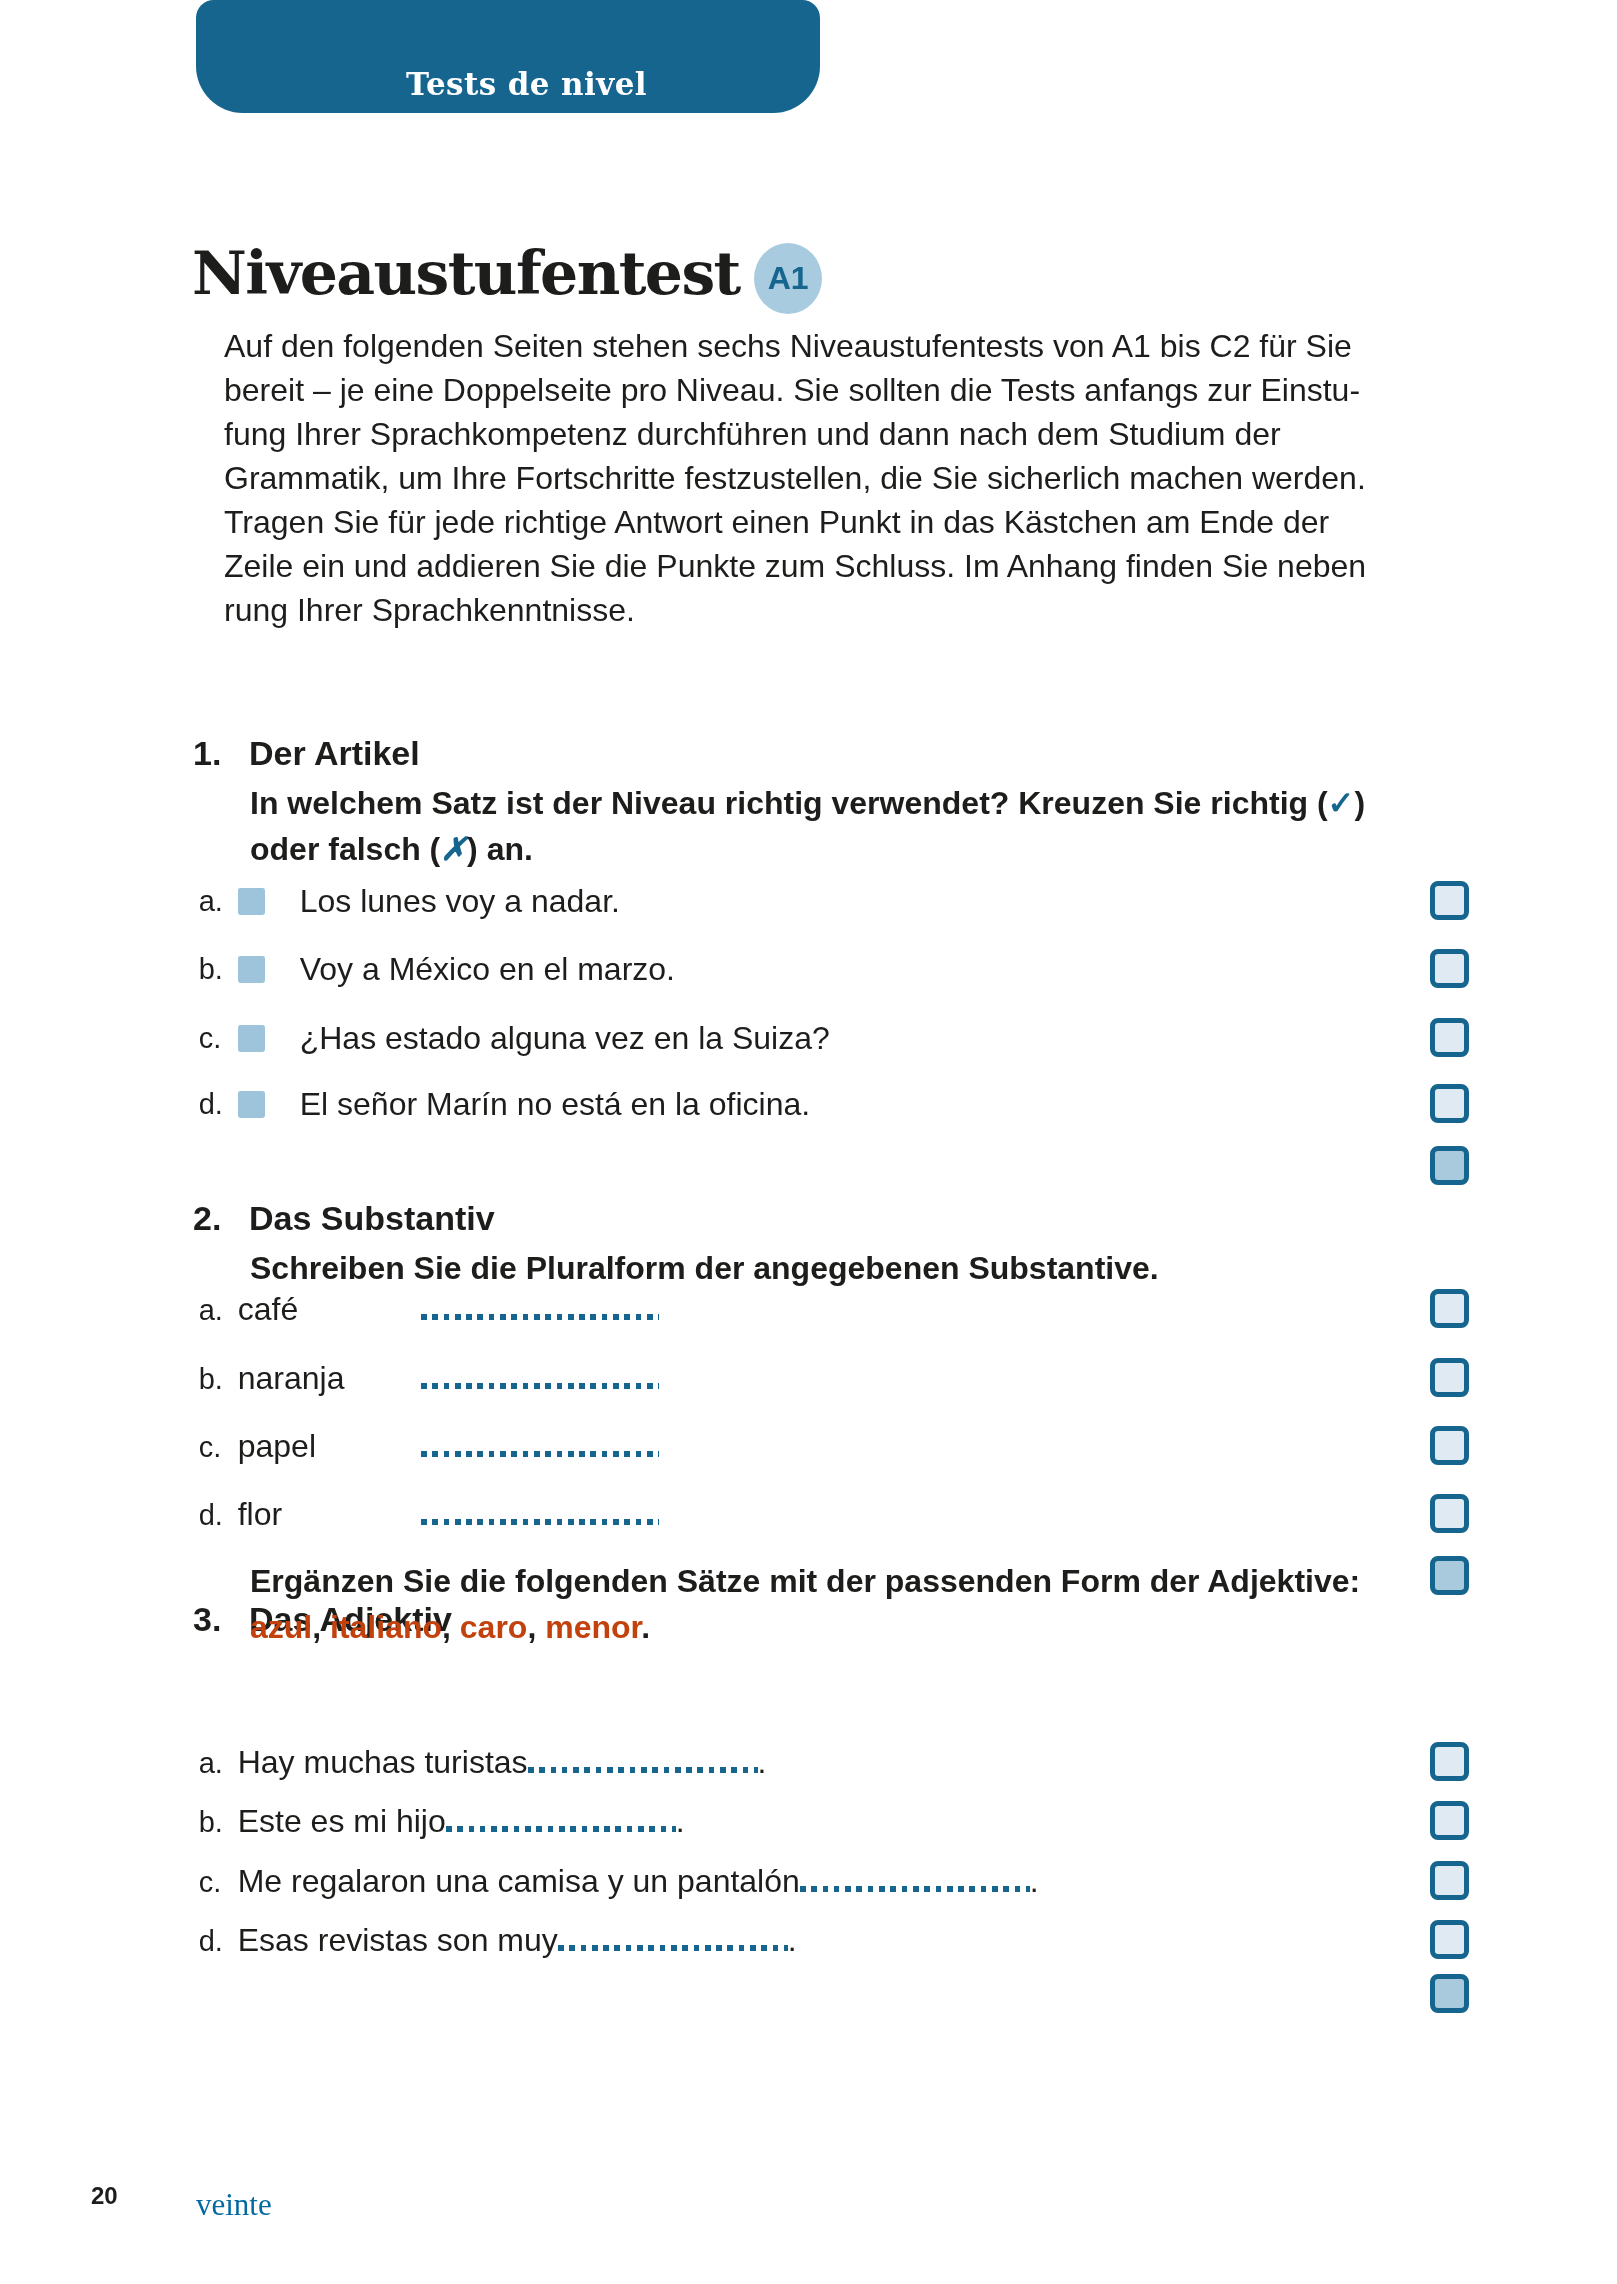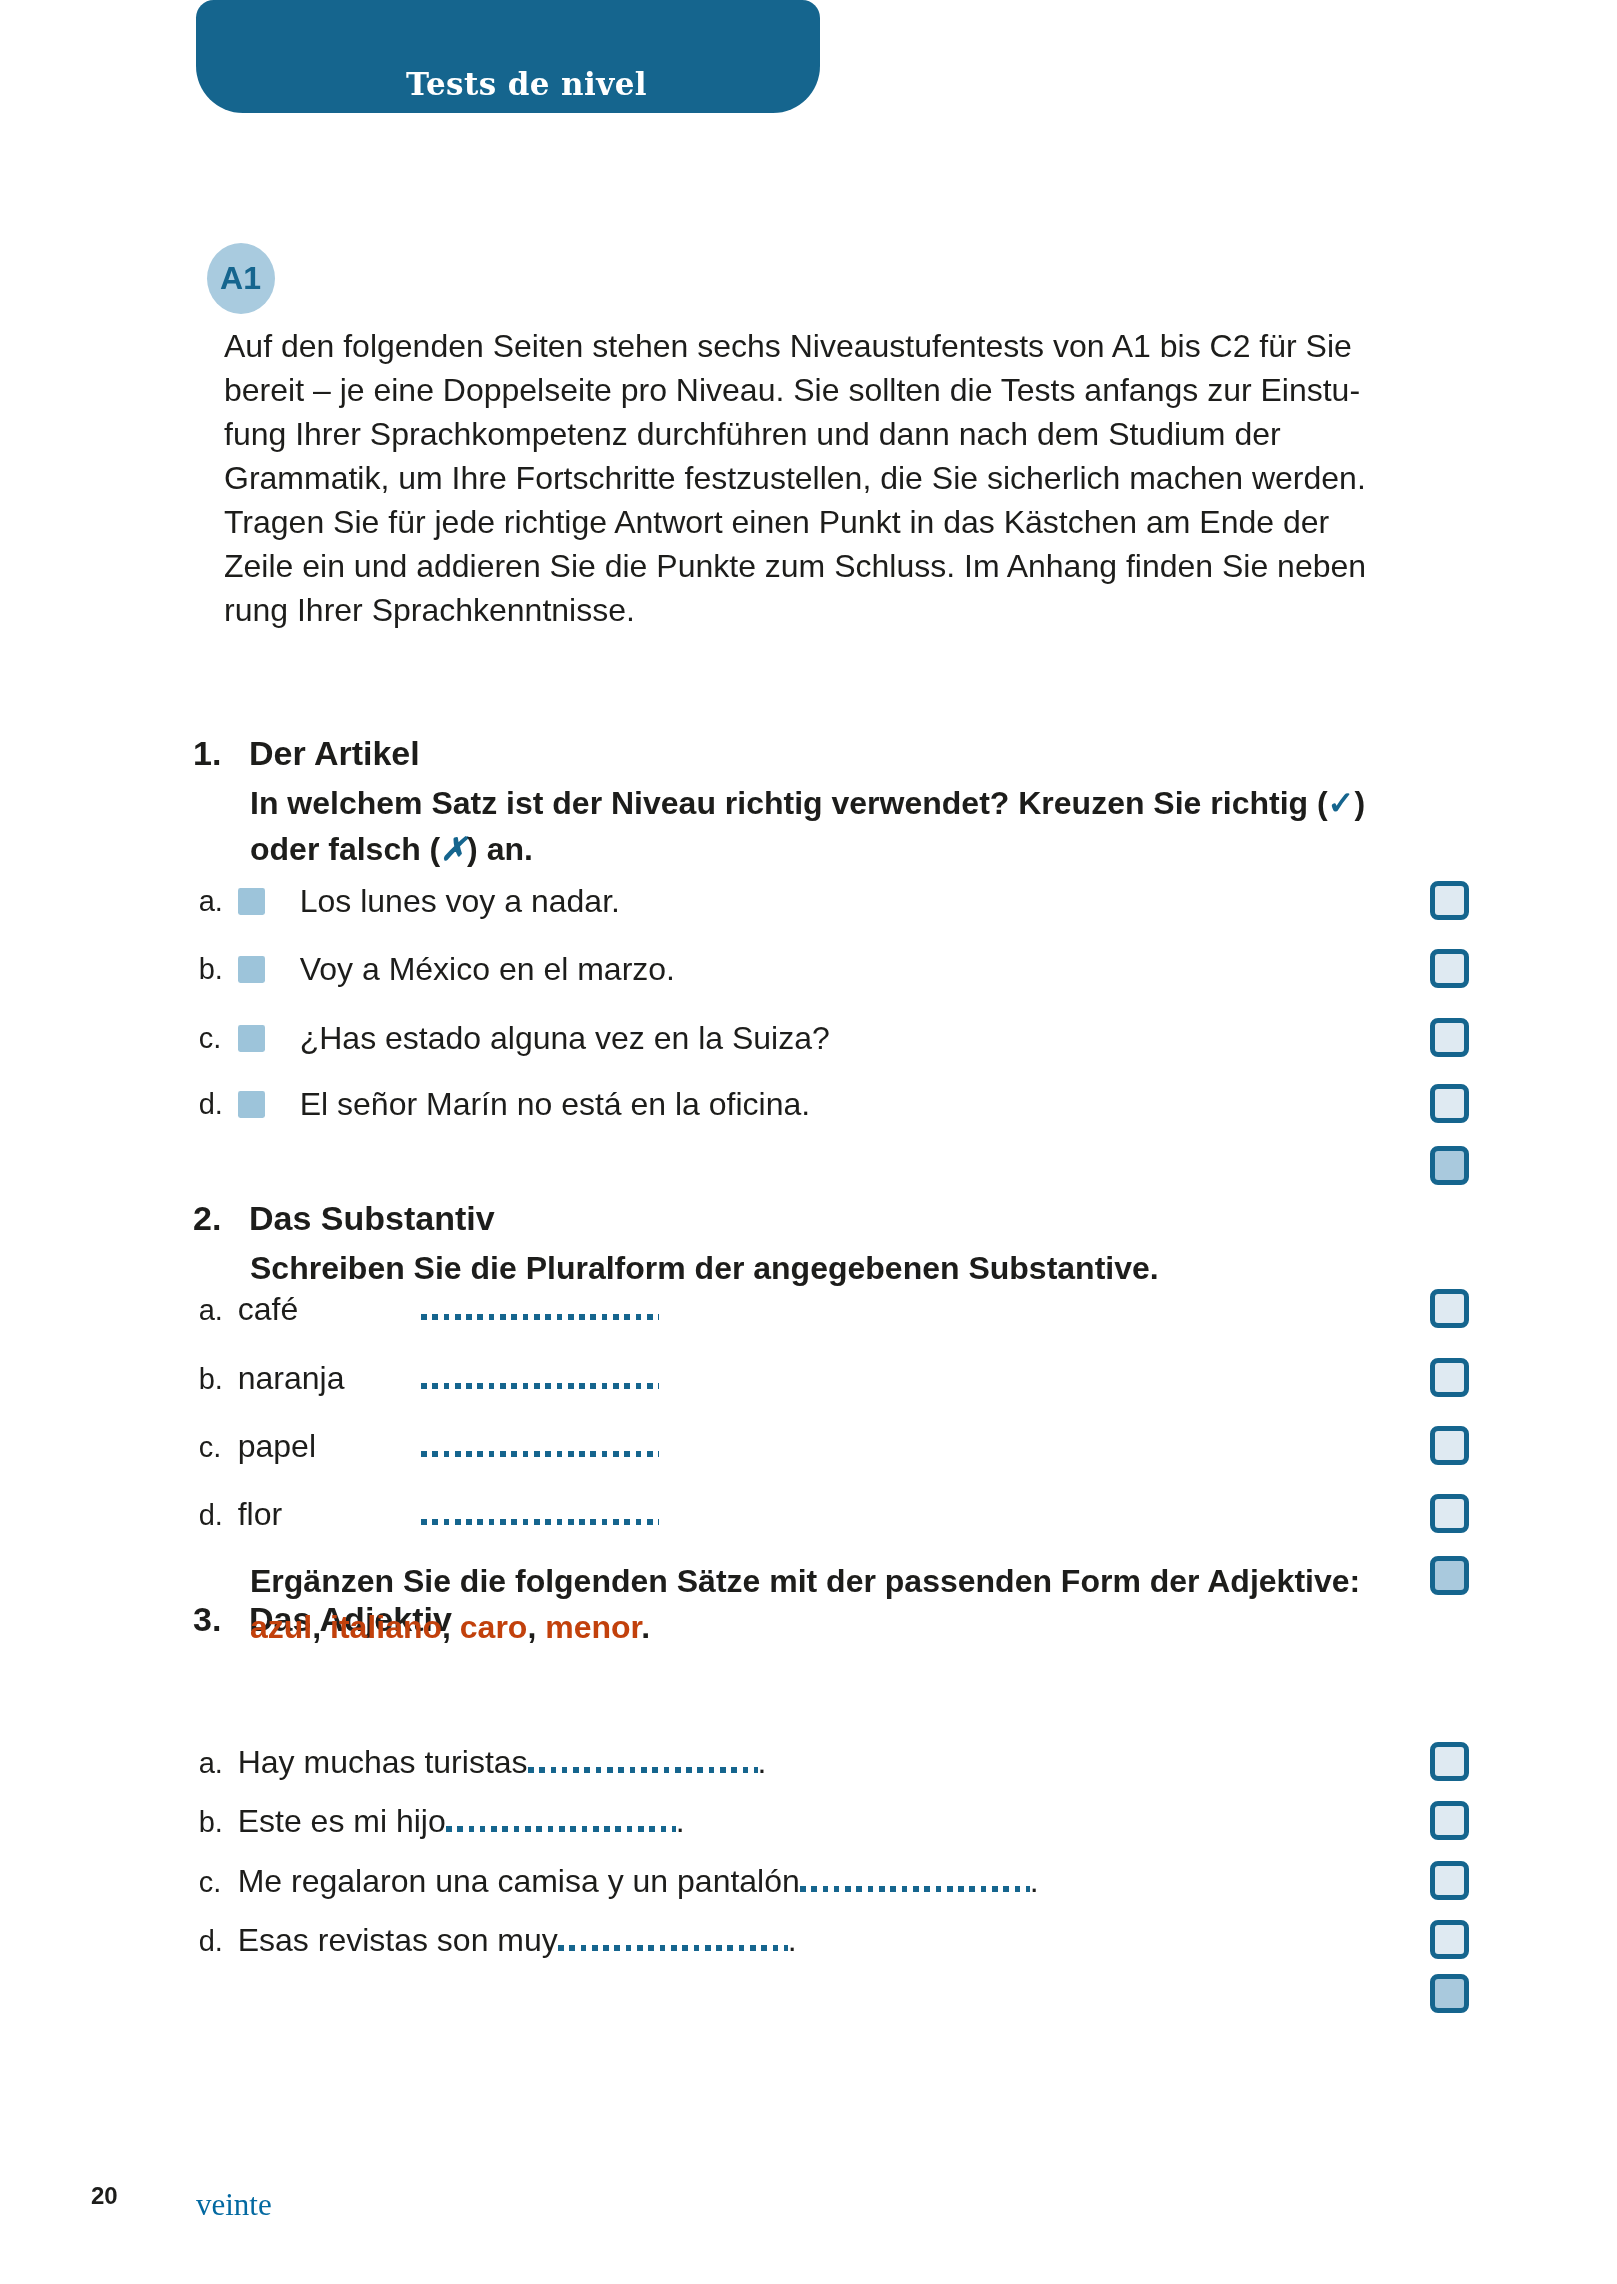--- a/index.html
+++ b/index.html
@@ -75,20 +75,21 @@
 </head>
 <body>
 
 <div class="page">
 
   <div class="header-tab">
     <span>Tests de nivel</span>
   </div>
 
   <div class="title-row">
+    <h1>Niveaustufentest</h1>
     <div class="level-badge">A1</div>
   </div>
 
   <div class="intro">
     <span>Auf den folgenden Seiten stehen sechs Niveaustufentests von A1 bis C2 für Sie</span>
     <span>bereit – je eine Doppelseite pro Niveau. Sie sollten die Tests anfangs zur Einstu-</span>
     <span>fung Ihrer Sprachkompetenz durchführen und dann nach dem Studium der</span>
     <span>Grammatik, um Ihre Fortschritte festzustellen, die Sie sicherlich machen werden.</span>
     <span>Tragen Sie für jede richtige Antwort einen Punkt in das Kästchen am Ende der</span>
     <span>Zeile ein und addieren Sie die Punkte zum Schluss. Im Anhang finden Sie neben</span>

